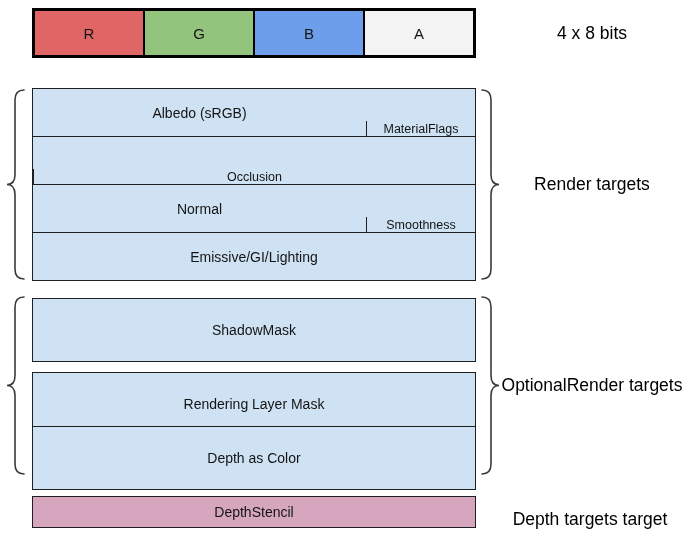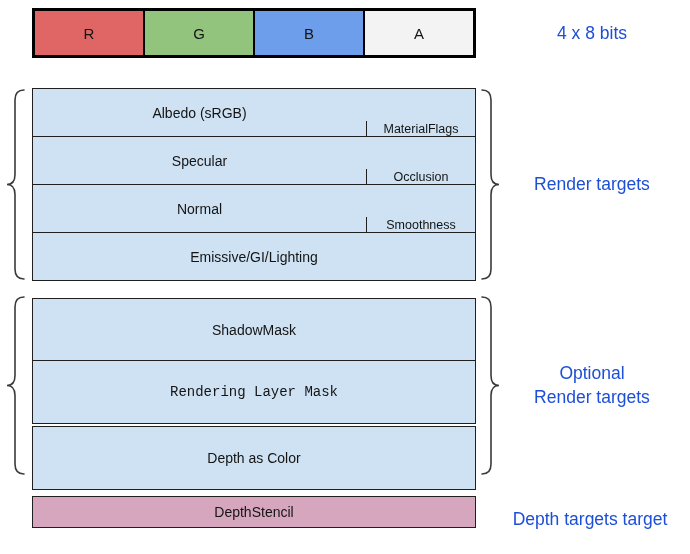--- a/index.html
+++ b/index.html
@@ -11,38 +11,38 @@
   .abs{position:absolute;box-sizing:border-box;}
   .center{display:flex;align-items:center;justify-content:center;text-align:center;}
 
   
   .rgba-bar{left:32px;top:8px;width:444px;height:50px;border:3px solid #000;display:flex;}
   .rgba-cell{flex:1;display:flex;align-items:center;justify-content:center;
     font-size:15px;border-right:2.5px solid #000;}
   .rgba-cell:last-child{border-right:none;}
 
   
-  .caption{font-size:17.5px;color:#1d4ed8;}
+  .caption{font-size:17.5px;color:#000000;}
   .caption-bits{left:497px;top:8px;width:190px;height:50px;}
   .caption-rt{left:497px;top:88px;width:190px;height:193px;}
-  .caption-opt{left:497px;top:295px;width:190px;height:181px;flex-direction:column;line-height:1.32;}
+  .caption-opt{left:497px;top:295px;width:190px;height:181px;flex-direction:row;line-height:1.32;}
   .caption-ds{left:490px;top:496px;width:200px;height:46px;}
 
   
   .rt-table{left:32px;top:88px;width:444px;height:193px;border:1.5px solid #1f1f1f;
     display:flex;flex-direction:column;}
   .rt-row{flex:1;display:flex;border-bottom:1.5px solid #1f1f1f;}
   .rt-row:last-child{border-bottom:none;}
   .rt-main{width:333px;flex:none;display:flex;align-items:center;justify-content:center;font-size:14px;}
   .rt-main.full{width:100%;}
   .rt-alpha{flex:1;border-left:1.5px solid #1f1f1f;display:flex;align-items:center;justify-content:center;font-size:12.5px;margin-top:32px;}
 
   
   .bar{left:32px;width:444px;height:64px;border:1.5px solid #1f1f1f;font-size:14px;}
-  .bar-1{top:298px;} .bar-2{top:360px;font-family:Liberation Mono, monospace;} .bar-3{top:426px;}
+  .bar-1{top:298px;} .bar-2{top:372px;} .bar-3{top:426px;}
   .ds-bar{left:32px;top:496px;width:444px;height:32px;border:1.5px solid #1f1f1f;font-size:14px;}
 
   
   .brace{position:absolute;overflow:visible;}
   .brace path{fill:none;stroke:#3a3a3a;stroke-width:1.6;stroke-linecap:round;}
   .br-tl{left:4px;top:88px;}  .br-tr{left:478px;top:88px;}
   .br-ol{left:4px;top:295px;} .br-or{left:478px;top:295px;}
 </style>
 </head>
 <body>
@@ -57,21 +57,20 @@
 
 <svg class="brace br-tl" width="24" height="193" viewBox="0 0 24 193">
   <path d="M20 2 Q11 2 11 12 L11 86.5 Q11 96.5 3 96.5 Q11 96.5 11 106.5 L11 181 Q11 191 20 191"></path>
 </svg>
 <div class="abs rt-table" style="background: rgb(207, 226, 243);">
   <div class="rt-row">
     <div class="rt-main">Albedo (sRGB)</div>
     <div class="rt-alpha">MaterialFlags</div>
   </div>
   <div class="rt-row">
-    <div class="rt-main">Specular</div>
     <div class="rt-alpha">Occlusion</div>
   </div>
   <div class="rt-row">
     <div class="rt-main">Normal</div>
     <div class="rt-alpha">Smoothness</div>
   </div>
   <div class="rt-row">
     <div class="rt-main full">Emissive/GI/Lighting</div>
   </div>
 </div>

